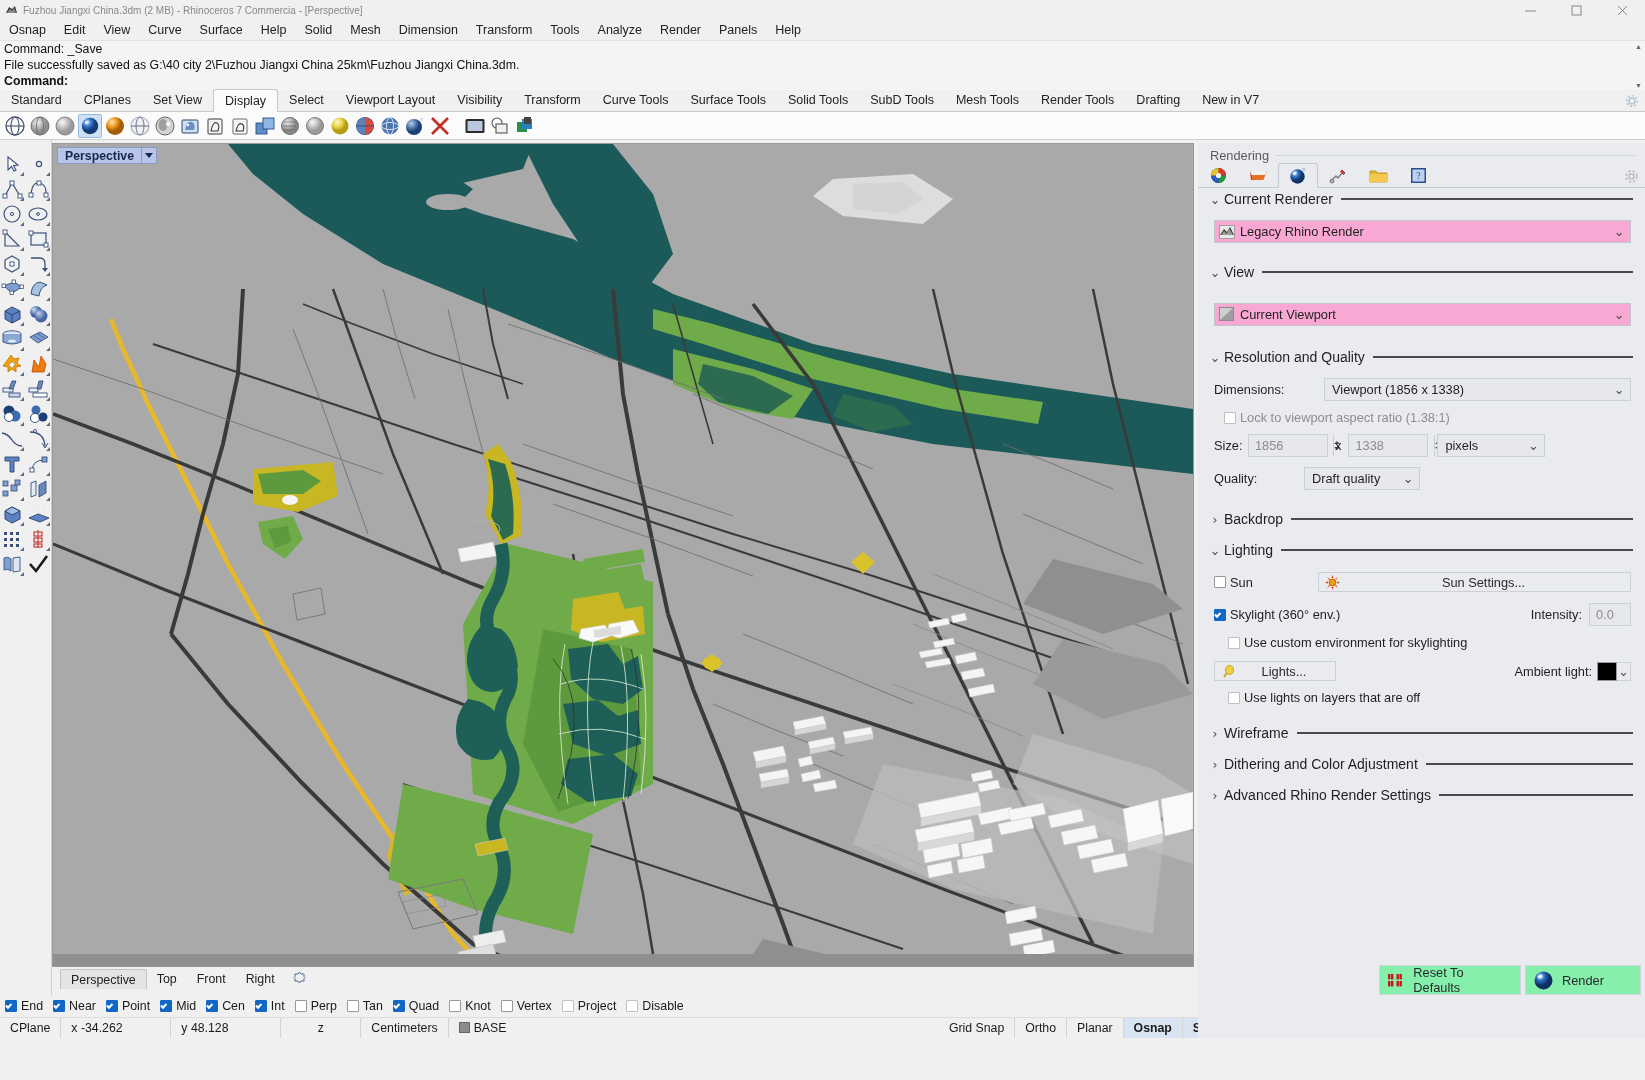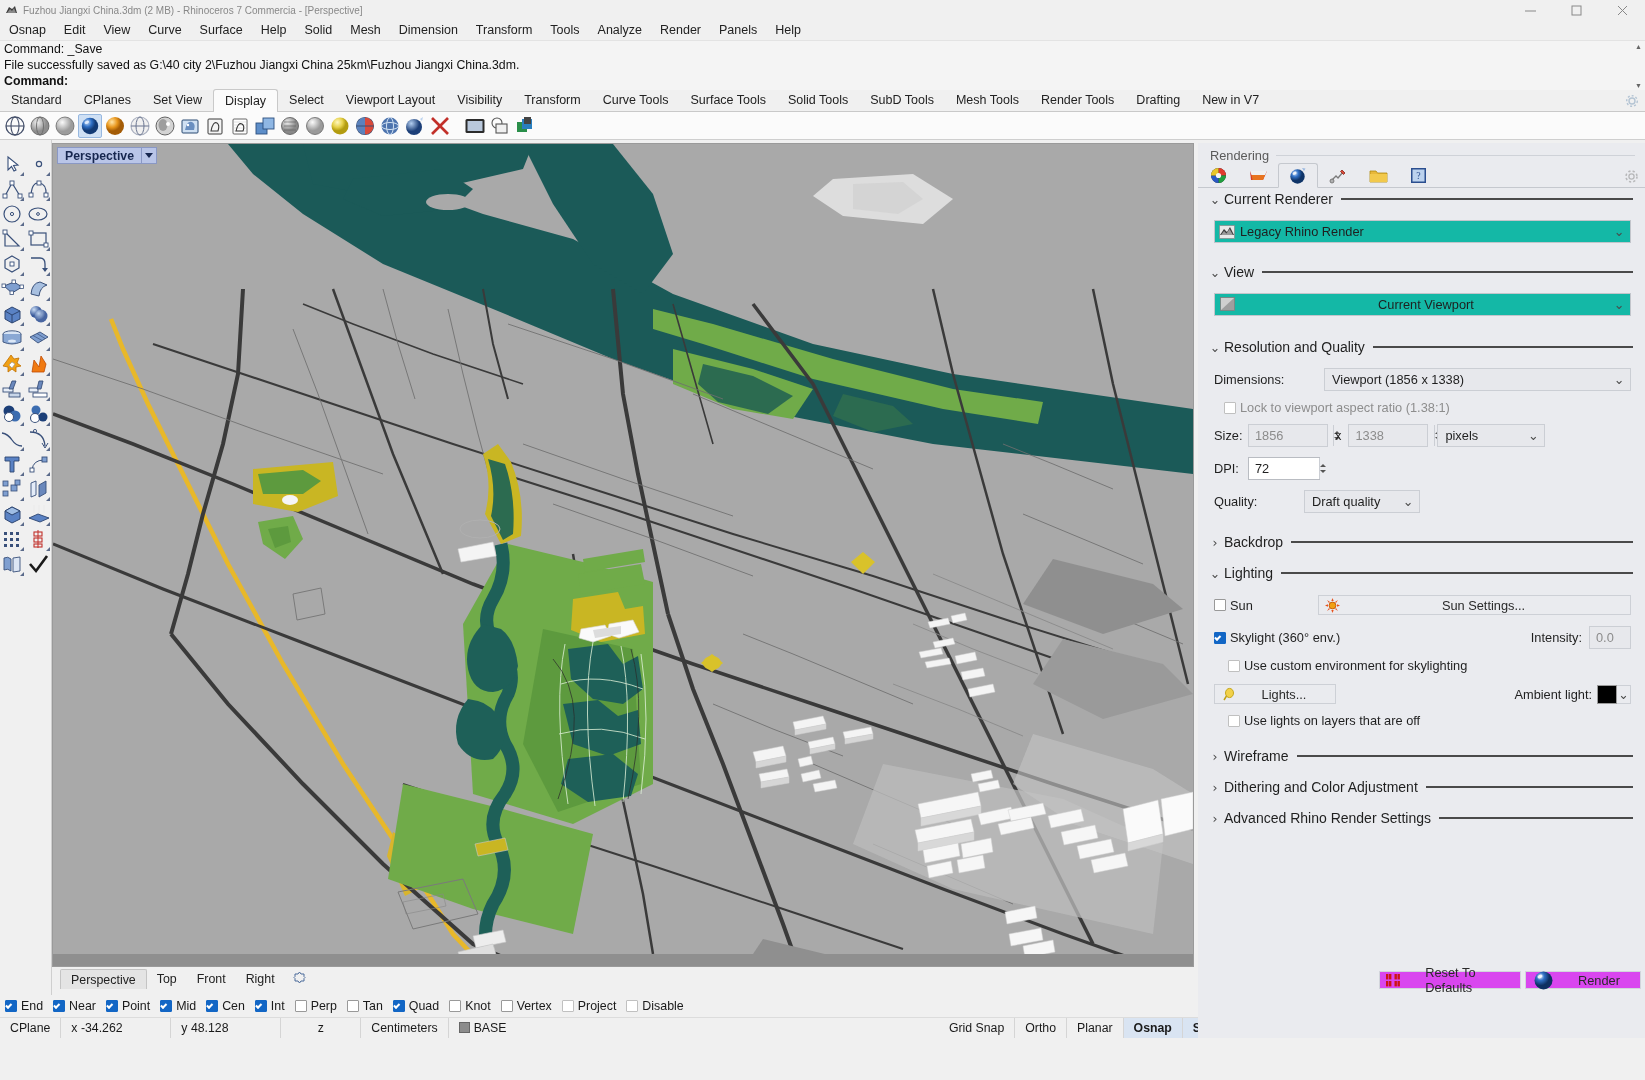--- a/index.html
+++ b/index.html
@@ -211,21 +211,21 @@
   }
   .section-head .shtext {
     font-size:14px; color:#1f1f1f; margin:0 8px 0 2px; white-space:nowrap;
   }
   .section-head .shrule { flex:1 1 auto; height:2px; background:#4a4a4a; }
 
   .frow { display:flex; align-items:center; margin:8px 0 0 16px; padding-right:14px; }
   .flabel { font-size:12.8px; color:#1f1f1f; white-space:nowrap; }
 
   .combo {
-    height:23px; background:#14b8a6; border:1px solid #c2c5cb;
+    height:23px; background:#f9a8d4; border:1px solid #c2c5cb;
     display:flex; align-items:center; padding:0 4px; font-size:12.8px; color:#1f1f1f;
     position:relative;
   }
   .combo.gray { background:#e7e8ec; border-color:#cbced4;margin-left:36px; }
   .combo .cb-ico { width:16px; height:16px; margin-right:5px; flex:0 0 auto; }
   .combo .cb-txt { flex:1 1 auto; white-space:nowrap; overflow:hidden; }
   .combo .cb-arr {
     width:14px; flex:0 0 auto; display:flex; align-items:center; justify-content:center;
     color:#4a4a4a;
   }
@@ -257,22 +257,22 @@
   .colorswatch-arr {
     width:14px; height:19px; background:#eaebef; border:1px solid #cdd0d6; border-left:none;
     display:flex; align-items:center; justify-content:center; color:#4a4a4a; flex:0 0 auto;
   }
 
   .rp-footer {
     position:absolute; left:0; bottom:42px; width:447px; height:32px;
     display:flex; justify-content:flex-end; align-items:center; padding-right:4px;
   }
   .footbtn {
-    height:18px; background:#d946ef; border:1px solid #d2d5db;
-    display:flex; align-items:center; font-size:12.8px; color:#2a2a2a;gap:16px;
+    height:30px; background:#86efac; border:1px solid #d2d5db;
+    display:flex; align-items:center; font-size:12.8px; color:#2a2a2a;
   }
   .footbtn .fi { width:34px; display:flex; align-items:center; justify-content:center; }
   .footbtn .ft { padding:0 14px 0 2px; }
 
   .chev-r { font-family:"DejaVu Sans", sans-serif; }
 </style>
 </head>
 <body>
 
 <div class="app">
@@ -1242,21 +1242,21 @@
           <span class="cb-txt">Legacy Rhino Render</span>
           <span class="cb-arr chev-r">⌄</span>
         </div>
       </div>
 
       <div class="section-head" style="margin-top:18px;">
         <span class="chev chev-r">⌄</span>
         <span class="shtext">View</span>
         <span class="shrule"></span>
       </div>
-      <div class="frow" style="margin-top:10px;text-align:center;">
+      <div class="frow" style="margin-top:20px;">
         <div class="combo" style="flex:1 1 auto;">
           <span class="cb-ico">
             <svg width="15" height="14" viewBox="0 0 15 14">
               <rect x="0.5" y="0.5" width="14" height="13" fill="#cfcfcf" stroke="#7a7a7a" stroke-width="0.8"></rect>
               <path d="M1 13 L14 1 L14 13 Z" fill="#9e9e9e"></path>
             </svg>
           </span>
           <span class="cb-txt">Current Viewport</span>
           <span class="cb-arr chev-r">⌄</span>
         </div>
@@ -1294,30 +1294,20 @@
               <i class="up"></i>
               <i class="dn"></i>
             </span>
         </div>
         <div class="combo gray" style="width:108px; margin-left:9px;">
           <span class="cb-txt" style="padding-left:3px;">pixels</span>
           <span class="cb-arr chev-r">⌄</span>
         </div>
       </div>
       <div class="frow" style="margin-top:10px;">
-        <span class="flabel" style="width:34px;">DPI:</span>
-        <div class="spin active" style="width:72px;">
-          <span class="sv">72</span>
-          <span class="sb">
-              <i class="up"></i>
-              <i class="dn"></i>
-            </span>
-        </div>
-      </div>
-      <div class="frow" style="margin-top:10px;">
         <span class="flabel" style="width:54px;">Quality:</span>
         <div class="combo gray" style="width:116px;">
           <span class="cb-txt" style="padding-left:3px;">Draft quality</span>
           <span class="cb-arr chev-r">⌄</span>
         </div>
       </div>
 
       <div class="section-head" style="margin-top:18px;">
         <span class="chev chev-r">›</span>
         <span class="shtext">Backdrop</span>

